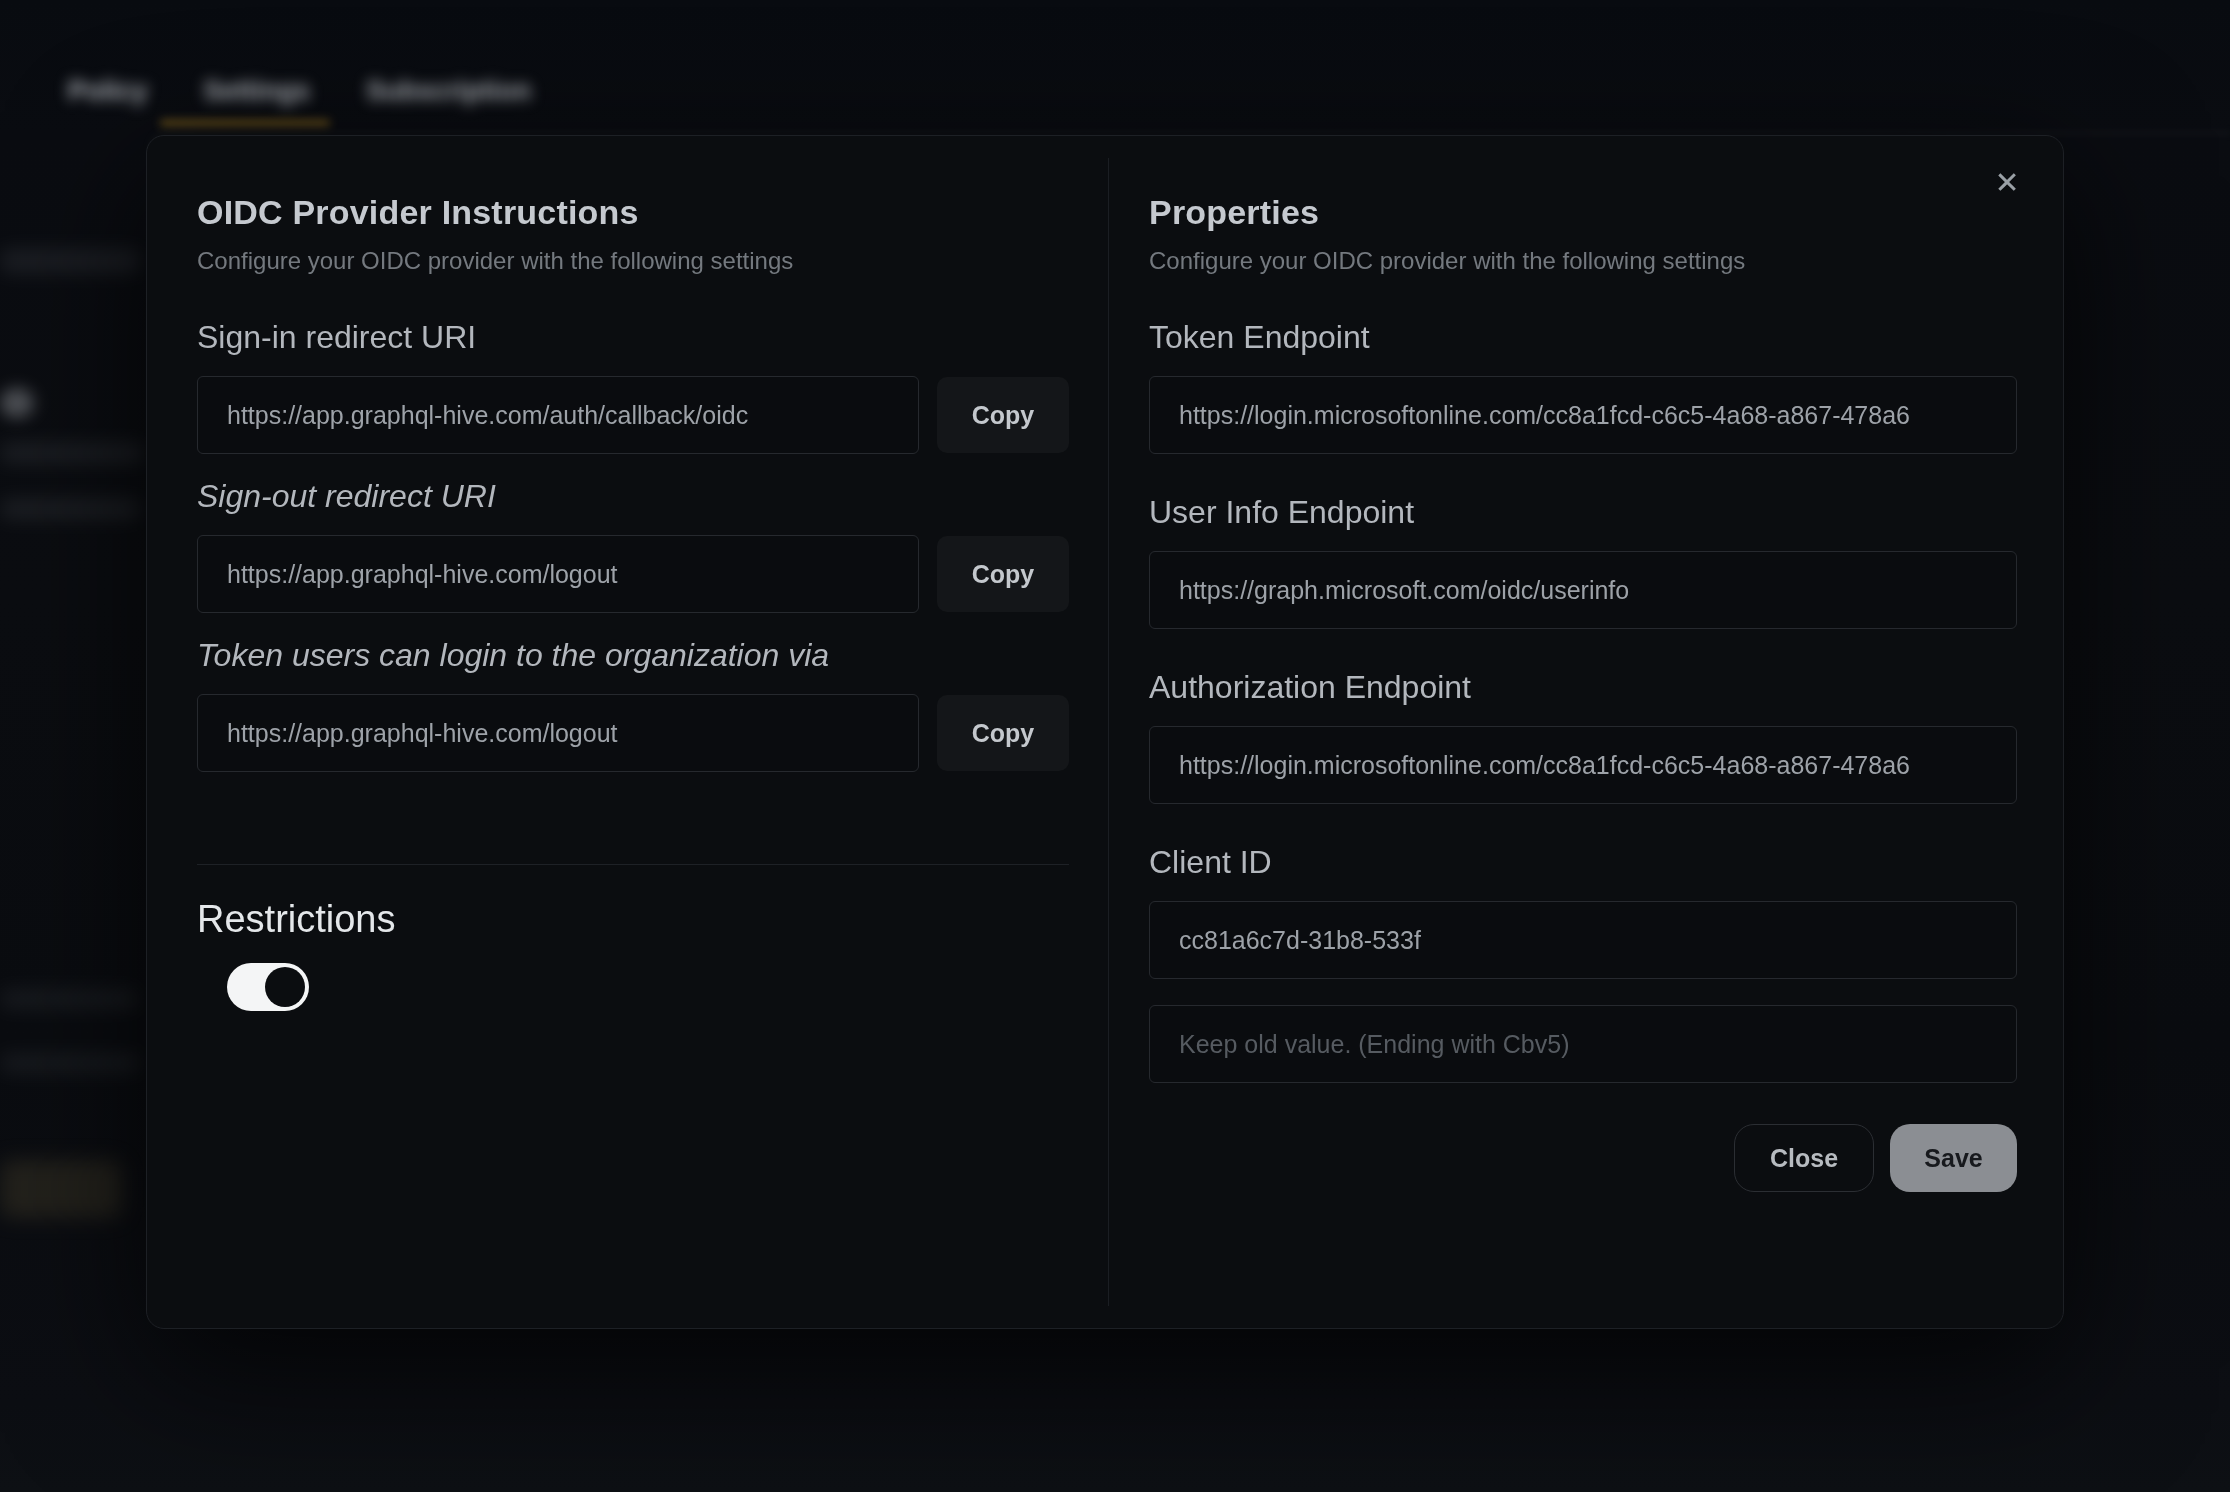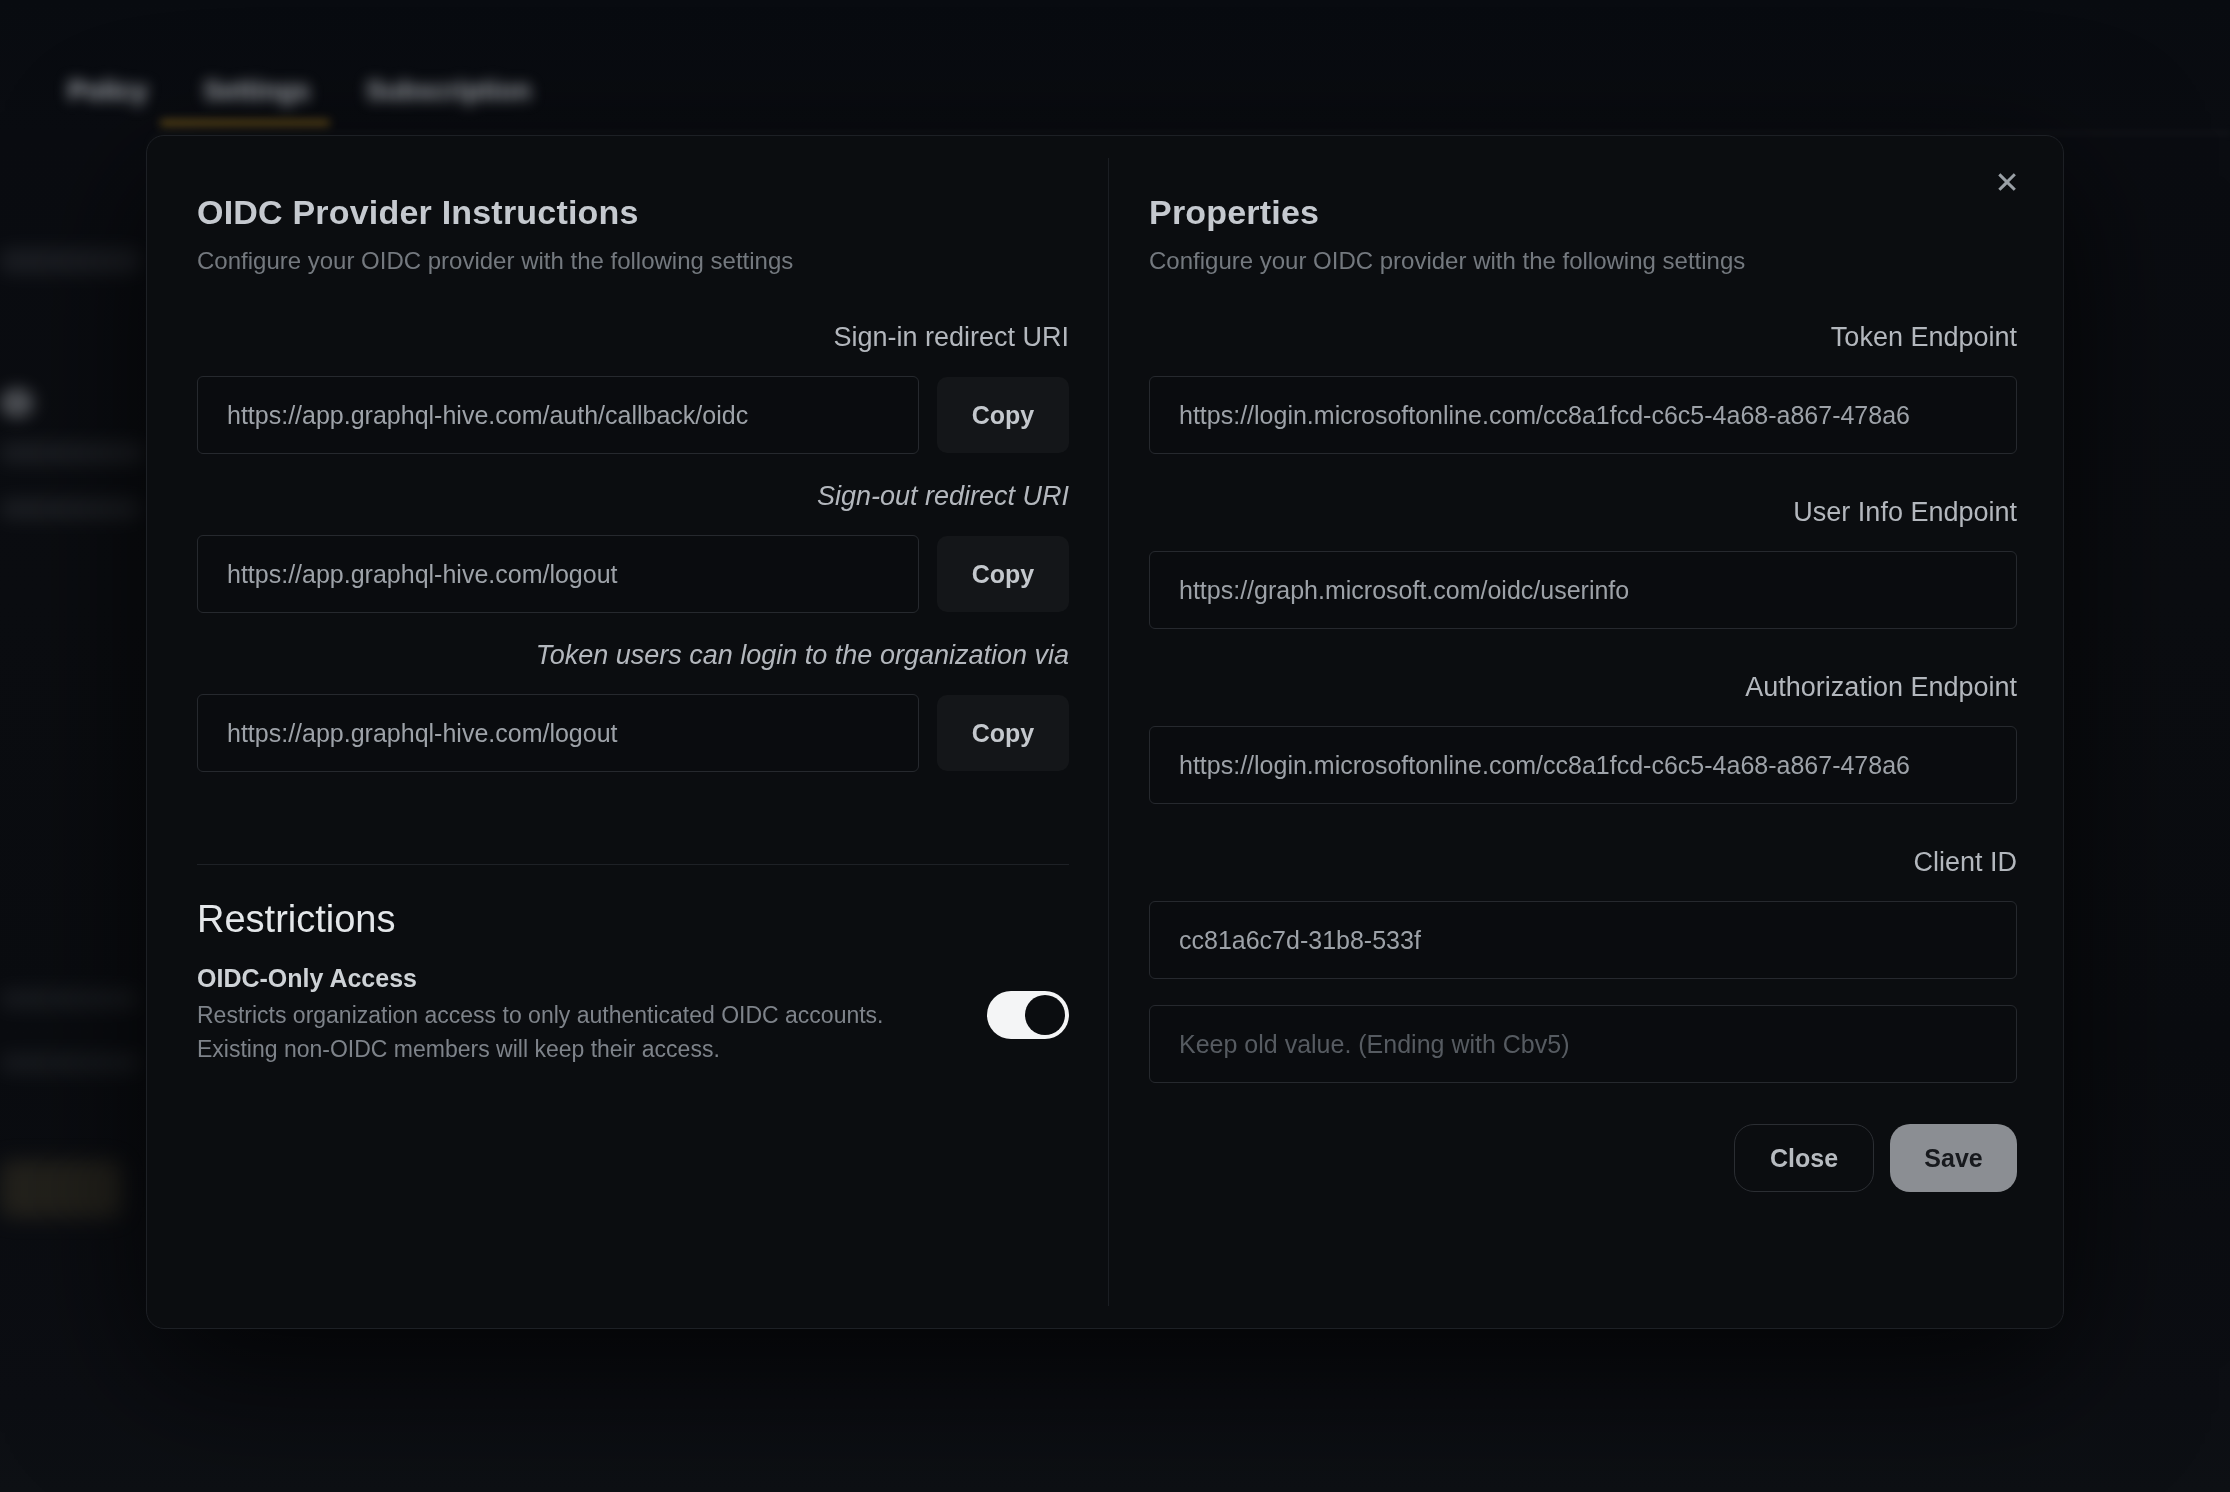--- a/index.html
+++ b/index.html
@@ -28,21 +28,21 @@
   .close-x { position:absolute; top:24px; right:34px; width:44px; height:44px; display:flex;
     align-items:center; justify-content:center; font-size:30px; color:#9aa0a6; cursor:pointer; }
 
   .col { position:absolute; top:0; }
   .col-left  { left:50px;  width:872px; padding-top:56px; }
   .col-right { left:1002px; width:868px; padding-top:56px; }
 
   .sec-title { font-size:34px; font-weight:600; color:#c5c9cf; line-height:40px; letter-spacing:.2px; }
   .sec-sub { margin-top:14px; font-size:24px; color:#74797f; line-height:30px; }
 
-  .field-label { font-size:27px; font-weight:500; color:#b3b7bd; line-height:26px;text-align:right; }
+  .field-label { font-size:32px; font-weight:500; color:#b3b7bd; line-height:26px; }
   .mt-first { margin-top:48px; }
   .mt-label { margin-top:29px;font-style:italic; }
   .mt-label-r { margin-top:45px; }
   .mt-input { margin-top:26px; }
 
   .input-row { display:flex; align-items:stretch; }
   .text-input { flex:1 1 auto; min-width:0; height:78px; background:#0a0c0f;
     border:1px solid #26292e; border-radius:6px; padding:0 29px; font-size:25px;
     color:#9da2a8; font-family:"Liberation Sans","DejaVu Sans",sans-serif; outline:none;
     white-space:nowrap; overflow:hidden; }
@@ -112,27 +112,20 @@
       <div class="field-label mt-label">Token users can login to the organization via</div>
       <div class="input-row mt-input">
         <input class="text-input" type="text" readonly="" value="https://app.graphql-hive.com/logout" style="">
         <button class="copy-btn">Copy</button>
       </div>
 
       <div class="h-divider"></div>
       <div class="restrictions-title">Restrictions</div>
 
       <div class="toggle-row">
-        <div class="toggle-text">
-          <div class="toggle-label">OIDC-Only Access</div>
-          <div class="toggle-desc">
-            <div>Restricts organization access to only authenticated OIDC accounts.</div>
-            <div>Existing non-OIDC members will keep their access.</div>
-          </div>
-        </div>
         <div class="switch" role="switch" aria-checked="true">
           <div class="knob"></div>
         </div>
       </div>
     </div>
 
     <div class="col col-right">
       <div class="sec-title">Properties</div>
       <div class="sec-sub">Configure your OIDC provider with the following settings</div>
 

